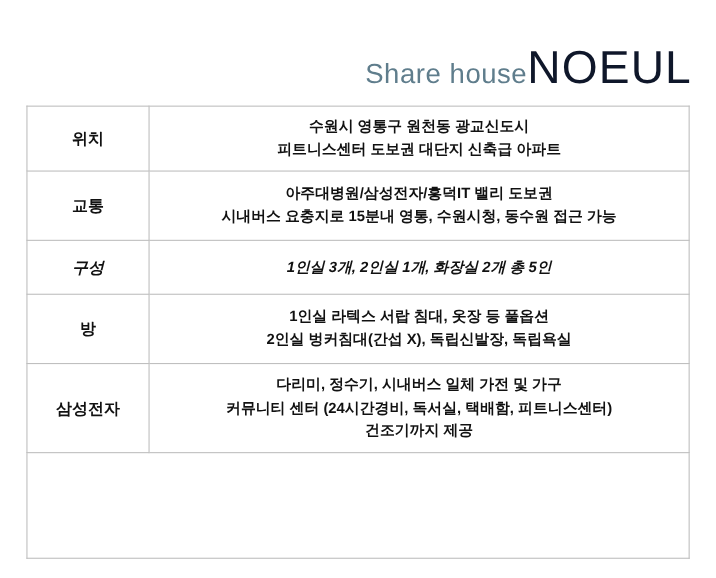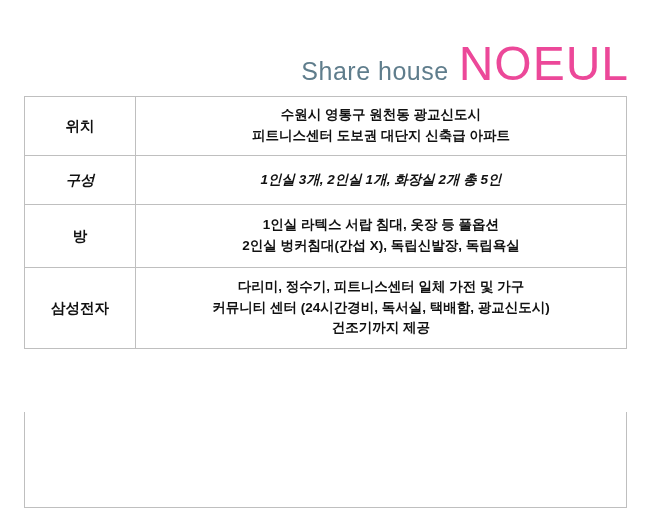--- a/index.html
+++ b/index.html
@@ -29,26 +29,25 @@
     height: 48px;
     display: flex;
     align-items: baseline;
     justify-content: flex-end;
     white-space: nowrap;
   }
   .brand-pre {
     font-size: 25px;
     color: #5f7d8c;
     letter-spacing: 0.5px;
-    margin-right: 10px;
     font-weight: 400;
   }
   .brand-name {
-    font-size: 48px;
-    color: #ec4899;
+    font-size: 42px;
+    color: #0f172a;
     letter-spacing: 1px;
     line-height: 1;
     font-weight: 400;
   }
 
   
   .info-table {
     position: absolute;
     left: 24px;
     top: 96px;
@@ -109,38 +108,45 @@
 
   <table class="info-table">
     <tbody>
       <tr class="row-h1">
         <td class="label-cell">위치</td>
         <td class="value-cell">
           <span class="line">수원시 영통구 원천동 광교신도시</span>
           <span class="line">피트니스센터 도보권 대단지 신축급 아파트</span>
         </td>
       </tr>
+      <tr class="row-h2">
+        <td class="label-cell">교통</td>
+        <td class="value-cell">
+          <span class="line">아주대병원/삼성전자/흥덕IT 밸리 도보권</span>
+          <span class="line">시내버스 요충지로 15분내 영통, 수원시청, 동수원 접근 가능</span>
+        </td>
+      </tr>
       <tr class="row-h3">
         <td class="label-cell">구성</td>
         <td class="value-cell">
           <span class="line">1인실 3개, 2인실 1개, 화장실 2개 총 5인</span>
         </td>
       </tr>
       <tr class="row-h4">
         <td class="label-cell">방</td>
         <td class="value-cell">
           <span class="line">1인실 라텍스 서랍 침대, 옷장 등 풀옵션</span>
           <span class="line">2인실 벙커침대(간섭 X), 독립신발장, 독립욕실</span>
         </td>
       </tr>
       <tr class="row-h5">
         <td class="label-cell">삼성전자</td>
         <td class="value-cell">
-          <span class="line">다리미, 정수기, 피트니스센터 일체 가전 및 가구</span>
-          <span class="line">커뮤니티 센터 (24시간경비, 독서실, 택배함, 광교신도시)</span>
+          <span class="line">다리미, 정수기, 시내버스 일체 가전 및 가구</span>
+          <span class="line">커뮤니티 센터 (24시간경비, 독서실, 택배함, 피트니스센터)</span>
           <span class="line">건조기까지 제공</span>
         </td>
       </tr>
     </tbody>
   </table>
 
   <div class="tail-block" id="tail-block" style="top: 412px; height: 96px;"></div>
 
 </div>
 

